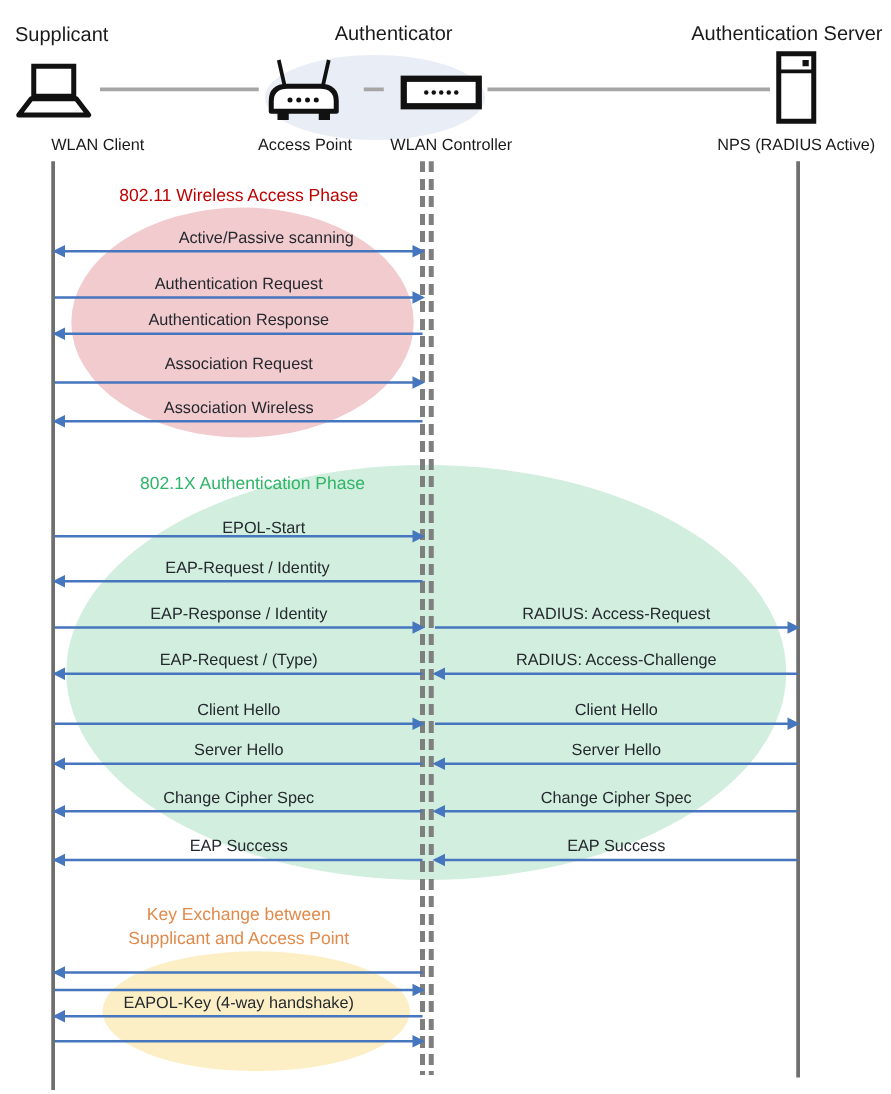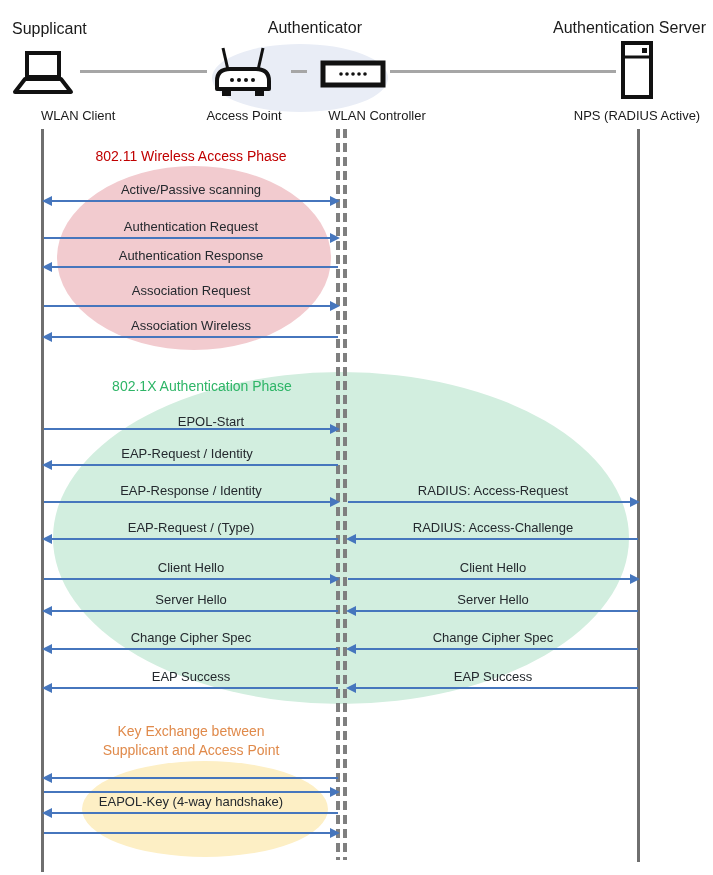--- a/index.html
+++ b/index.html
@@ -72,32 +72,32 @@
   <div class="icon" style="left:620px;top:40px;">
     <svg width="34" height="60" viewBox="0 0 34 60">
       <rect x="3" y="3" width="28" height="54" fill="#fff" stroke="#111" stroke-width="4"></rect>
       <line x1="3" y1="17" x2="31" y2="17" stroke="#111" stroke-width="3"></line>
       <rect x="22" y="8" width="5" height="5" fill="#111"></rect>
     </svg>
   </div>
 
   <div class="device-label" style="left:10px;top:108px;text-align:center;margin-left:31px;">WLAN Client</div>
   <div class="device-label" style="left:198px;top:108px;width:92px;">Access Point</div>
-  <div class="device-label" style="left:321px;top:108px;width:112px;">WLAN Controller</div>
+  <div class="device-label" style="left:305px;top:108px;width:112px;">WLAN Controller</div>
   <div class="device-label" style="left:562px;top:108px;width:150px;">NPS (RADIUS Active)</div>
 
   <div class="lifeline" style="left:41px;height:743px;"></div>
   <div class="lifeline-dashed" style="left:336px;height:731px;"></div>
   <div class="lifeline-dashed" style="left:343px;height:731px;"></div>
   <div class="lifeline" style="left:637px;height:733px;"></div>
 
   <div id="phases">
       <div class="phase-ellipse" style="left: 57px; top: 166px; width: 274px; height: 184px; background: rgb(242, 203, 207);"></div>
       <div class="phase-title" style="left: 85px; top: 147px; width: 212px; color: rgb(192, 0, 0);">802.11 Wireless Access Phase</div>
-      <div class="msg-label" style="left: 44px; top: 182px; width: 294px;">Active/Passive scanning</div>
+      <div class="msg-label" style="left: 44px; top: 182px; width: 294px; padding-left: 22px;">Active/Passive scanning</div>
       <div class="msg-arrow" style="left: 44px; top: 200px; width: 294px;">
         <span class="ah ah-right"></span>
         <span class="ah ah-left"></span>
       </div>
       <div class="msg-label" style="left: 44px; top: 219px; width: 294px;">Authentication Request</div>
       <div class="msg-arrow" style="left: 44px; top: 237px; width: 294px;">
         <span class="ah ah-right"></span>
       </div>
       <div class="msg-label" style="left: 44px; top: 248px; width: 294px;">Authentication Response</div>
       <div class="msg-arrow" style="left: 44px; top: 266px; width: 294px;">
@@ -110,21 +110,21 @@
       <div class="msg-label" style="left: 44px; top: 318px; width: 294px;">Association Wireless</div>
       <div class="msg-arrow" style="left: 44px; top: 336px; width: 294px;">
         <span class="ah ah-left"></span>
       </div>
       <div class="phase-ellipse" style="left: 53px; top: 372px; width: 576px; height: 332px; background: rgb(210, 238, 223);"></div>
       <div class="phase-title" style="left: 97px; top: 377px; width: 210px; color: rgb(46, 181, 103);">802.1X Authentication Phase</div>
       <div class="msg-label" style="left: 44px; top: 414px; width: 294px; margin-left: 20px;">EPOL-Start</div>
       <div class="msg-arrow" style="left: 44px; top: 428px; width: 294px;">
         <span class="ah ah-right"></span>
       </div>
-      <div class="msg-label" style="left: 40px; top: 446px; width: 294px;">EAP-Request / Identity</div>
+      <div class="msg-label" style="left: 51px; top: 446px; width: 294px;">EAP-Request / Identity</div>
       <div class="msg-arrow" style="left: 44px; top: 464px; width: 294px;">
         <span class="ah ah-left"></span>
       </div>
       <div class="msg-label" style="left: 44px; top: 483px; width: 294px;">EAP-Response / Identity</div>
       <div class="msg-arrow" style="left: 44px; top: 501px; width: 294px;">
         <span class="ah ah-right"></span>
       </div>
       <div class="msg-label" style="left: 44px; top: 520px; width: 294px;">EAP-Request / (Type)</div>
       <div class="msg-arrow" style="left: 44px; top: 538px; width: 294px;">
         <span class="ah ah-left"></span>

